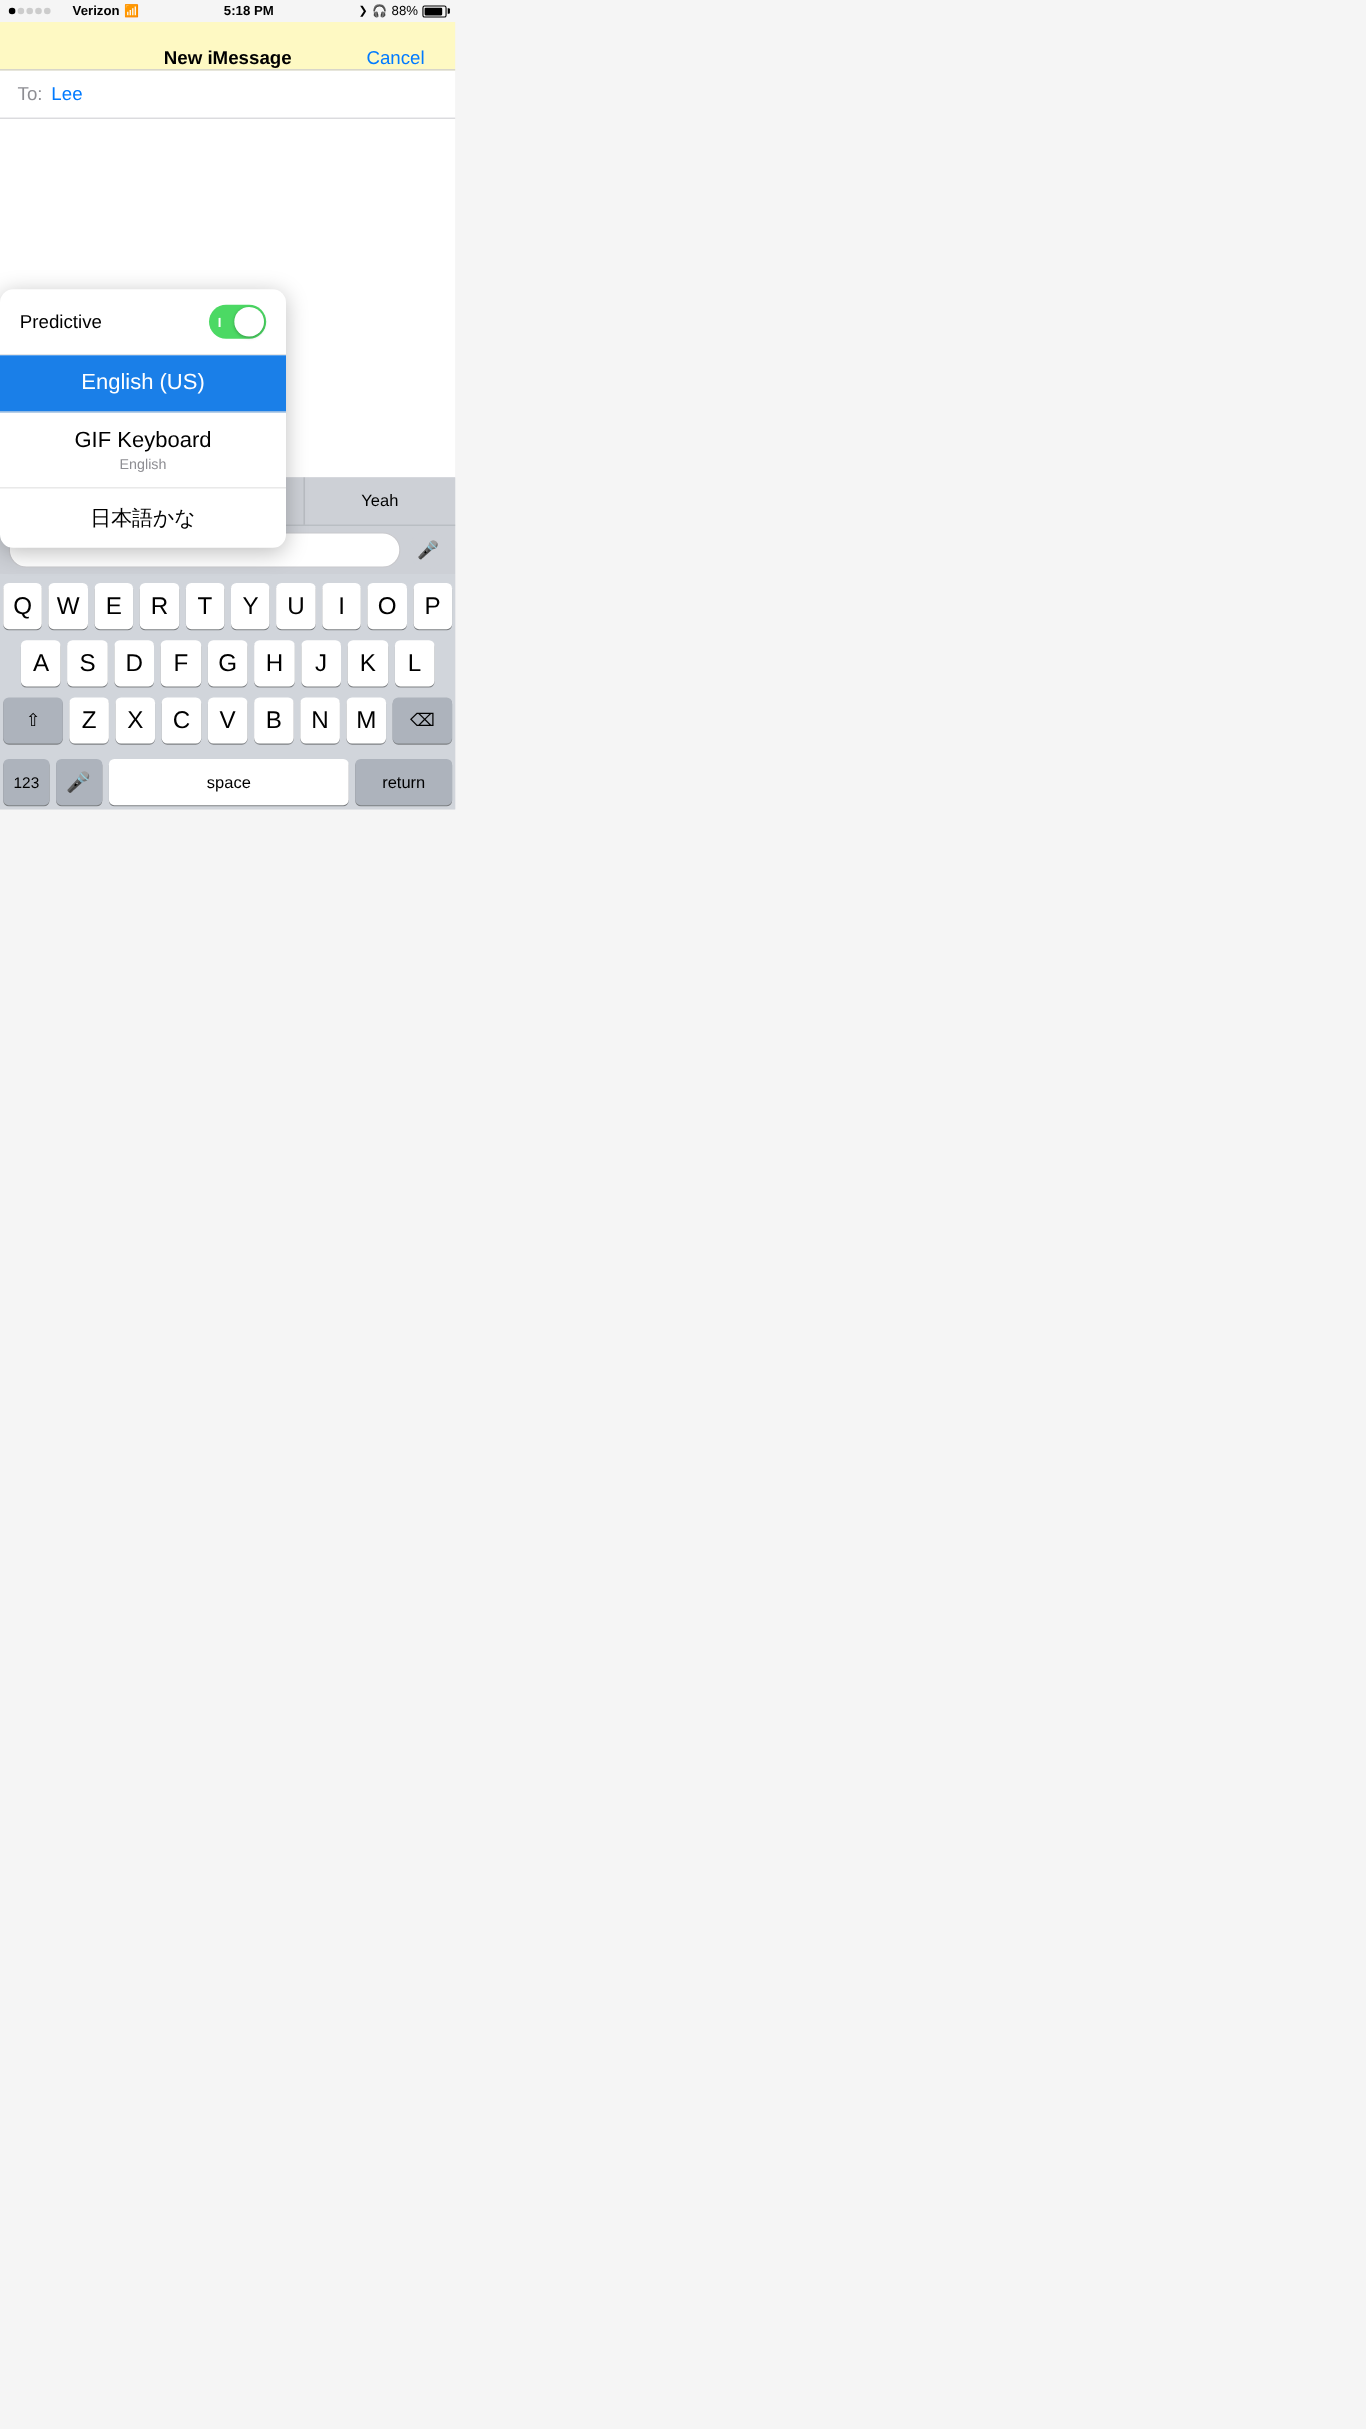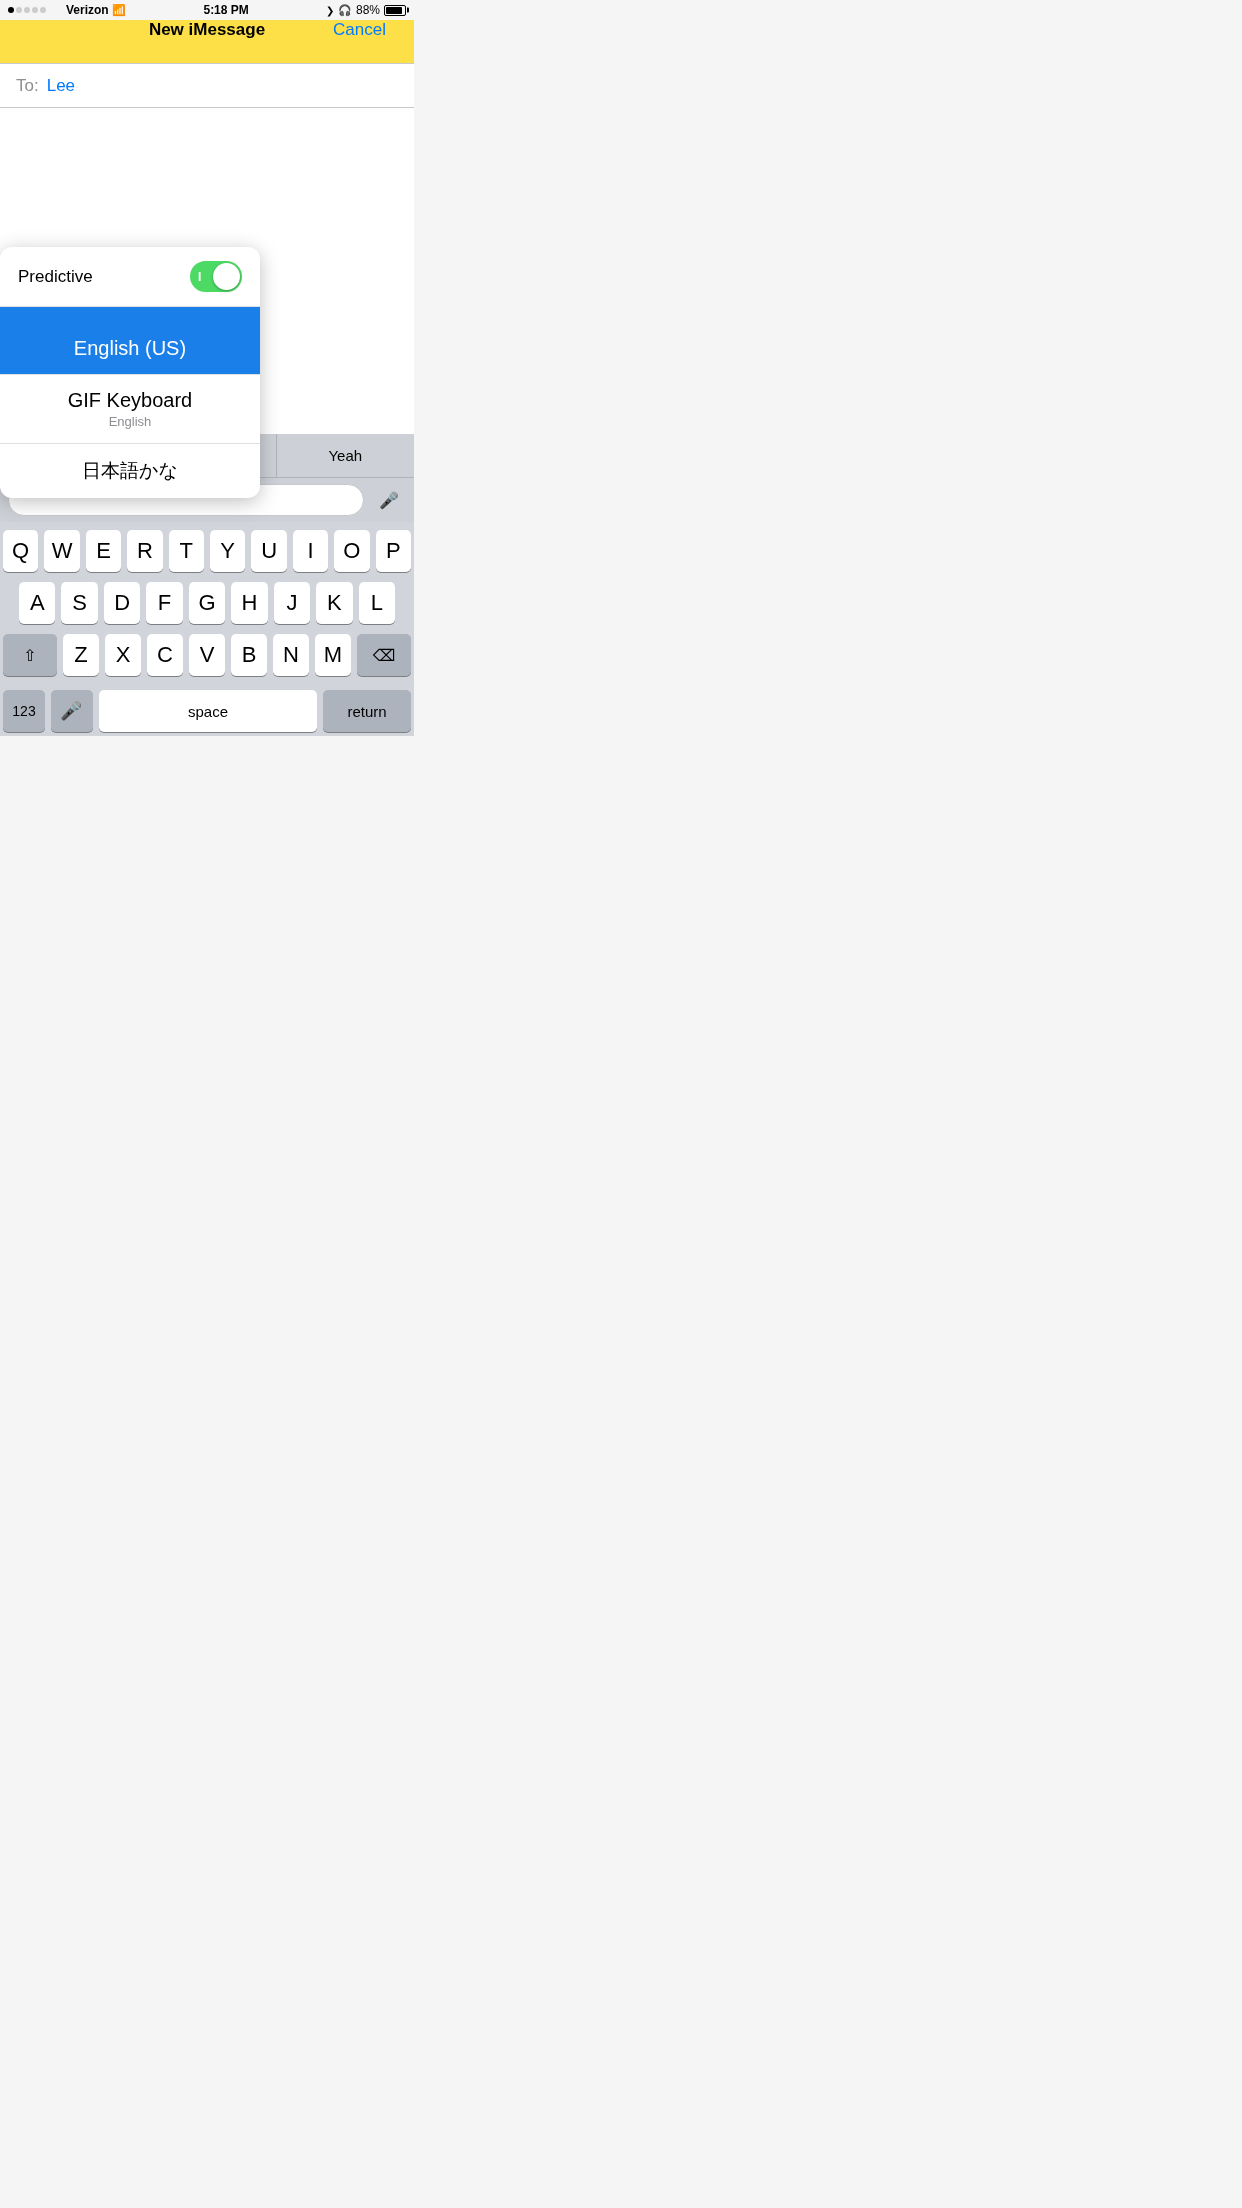--- a/index.html
+++ b/index.html
@@ -78,24 +78,24 @@
       height: 100%;
       width: 88%;
       border-radius: 1px;
     }
     .arrow-icon { font-size: 10px; }
     .headphone-icon { font-size: 11px; }
 
     
     .nav-bar {
       height: 44px;
-      background: #fde047;
+      background: #fef9c3;
       border-bottom: 0.5px solid #c8c8cc;
       display: flex;
-      align-items: flex-start;
+      align-items: flex-end;
       justify-content: center;
       position: relative;
       padding: 0 16px;
     }
     .nav-title {
       font-size: 17px;
       font-weight: 600;
       color: #000;
     }
     .nav-cancel {
@@ -351,21 +351,20 @@
     .popup-item.selected {
       background: #1a7fe8;
     }
     .popup-item-label {
       font-size: 20px;
       color: #000;
       text-align: center;
     }
     .popup-item.selected .popup-item-label {
       color: #fff;
-      margin-top: 16px;
     }
     .popup-item-sublabel {
       font-size: 13px;
       color: #8e8e93;
       text-align: center;
       margin-top: 2px;
     }
     .popup-item-japanese {
       font-size: 19px;
       color: #000;

